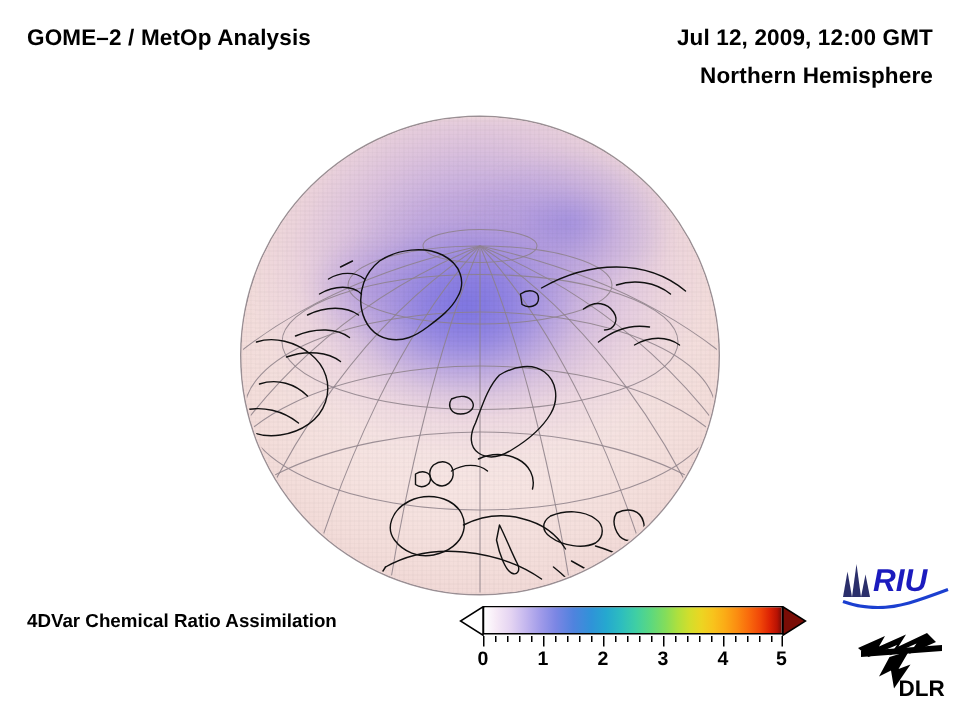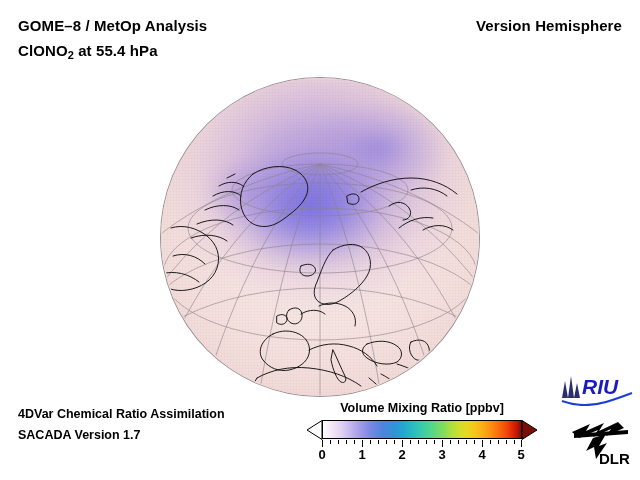--- a/index.html
+++ b/index.html
@@ -103,26 +103,26 @@
   
   .riu{position:absolute;left:558px;top:372px;width:76px;height:34px;}
   .dlr{position:absolute;left:566px;top:412px;width:70px;height:56px;}
 </style>
 </head>
 <body>
 
 <div class="root">
 
   <div class="hdr-left">
-    <div class="hdr-line">GOME–8 / MetOp Analysis</div>
-    <div class="hdr-line"><span>ClONO</span><span class="sub">2</span><span> at 55.4 hPa</span></div>
+    <div class="hdr-line">GOME–2 / MetOp Analysis</div>
   </div>
 
   <div class="hdr-right">
-    <div class="hdr-line">Version Hemisphere</div>
+    <div class="hdr-line">Jul 12, 2009, 12:00 GMT</div>
+    <div class="hdr-line">Northern Hemisphere</div>
   </div>
 
   <div class="globe-wrap">
     <div class="globe">
       <div class="lay base"></div>
       <div class="lay cap"></div>
       <div class="lay core"></div>
       <div class="lay lobe"></div>
       <div class="lay grain"></div>
 
@@ -231,25 +231,23 @@
           </g>
         </g>
       </svg>
 
       <div class="lay limb"></div>
     </div>
   </div>
 
   <div class="foot">
     <div>4DVar Chemical Ratio Assimilation</div>
-    <div>SACADA Version 1.7</div>
   </div>
 
   <div class="cb-wrap">
-    <div class="cb-title">Volume Mixing Ratio [ppbv]</div>
 
     <div class="cb-row">
 
       <div class="cb-bar">
         <div class="cb-grad" style="background:linear-gradient(to right,
                #ffffff 0%, #f6e9f6 4%, #e3d3f2 9%, #c3b6ee 14%,
                #9f9ae9 19%, #7b86e4 24%, #4f83de 30%, #2f93d8 36%,
                #25a8cf 41%, #2dbdbf 46%, #3fcfa4 51%, #5cd87f 56%,
                #84dd5a 61%, #aee03e 65%, #d2de2c 69%, #ecd522 73%,
                #f8c31c 77%, #fbab16 81%, #fb8d11 85%, #f96a0c 89%,

